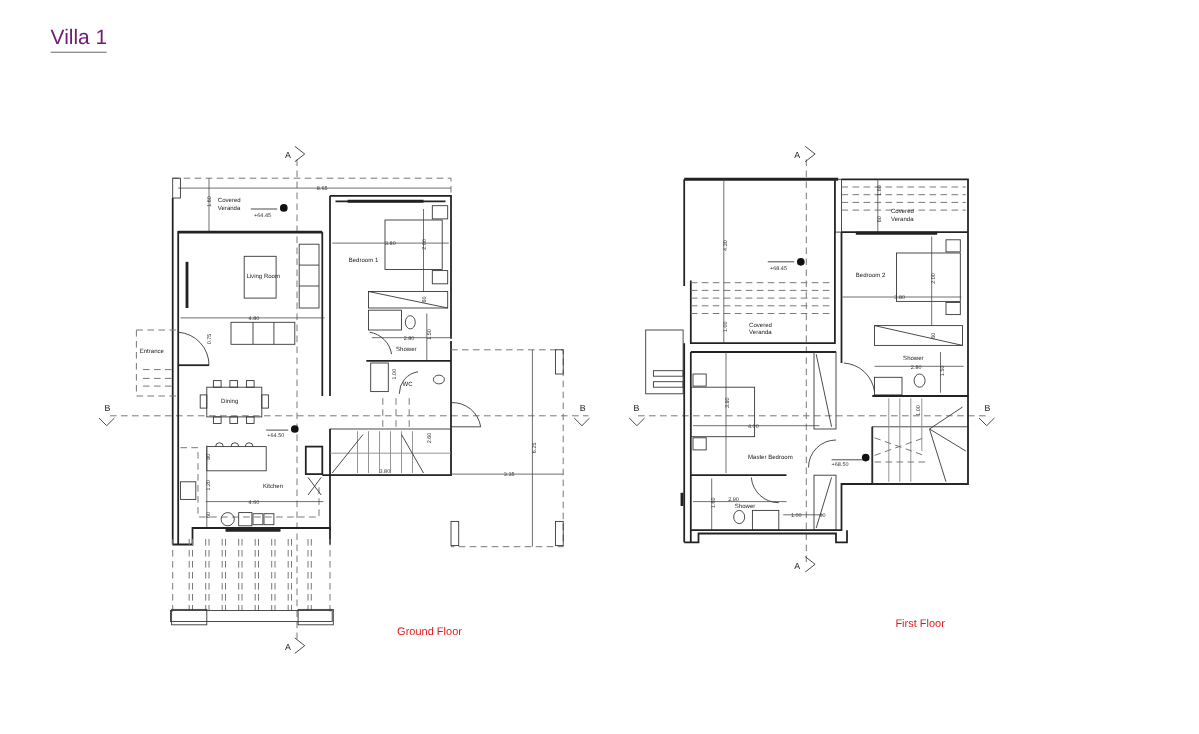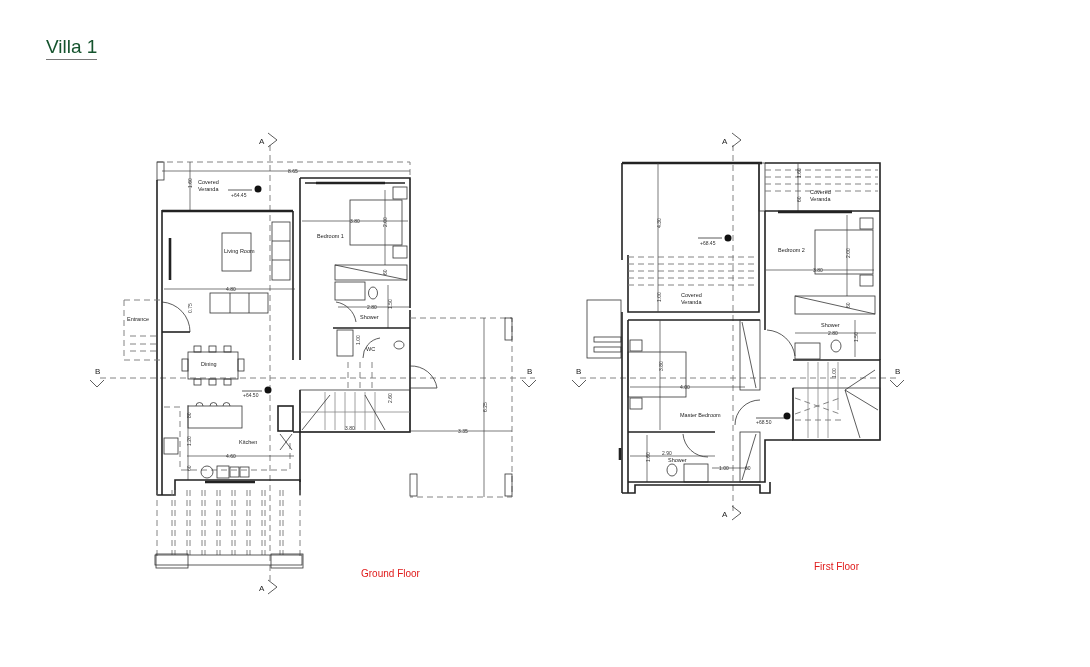--- a/index.html
+++ b/index.html
@@ -1,17 +1,17 @@
 <!DOCTYPE html>
 <html><head>
 <meta charset="utf-8">
 <style>
   html,body{margin:0;padding:0;background:#ffffff;}
   body{width:1090px;height:667px;position:relative;overflow:hidden;font-family:"Liberation Sans",sans-serif;}
-  .title{position:absolute;left:46px;top:36px;font-size:19px;color:#14532d;border-bottom:1.5px solid #777;padding-bottom:1px;line-height:22px;}
+  .title{position:absolute;left:46px;top:24px;font-size:19px;color:#701a75;border-bottom:1.5px solid #777;padding-bottom:1px;line-height:22px;}
   svg{position:absolute;left:0;top:0;}
   .w{stroke:#222;stroke-width:1.6;fill:none;}
   .wt{stroke:#222;stroke-width:2.6;fill:none;}
   .ln{stroke:#333;stroke-width:0.8;fill:none;}
   .lg{stroke:#888;stroke-width:0.8;fill:none;}
   .dash{stroke:#777;stroke-width:0.9;fill:none;stroke-dasharray:6 4;}
   .dim{stroke:#444;stroke-width:0.7;fill:none;}
   .t{font-family:"Liberation Sans",sans-serif;font-size:5.5px;fill:#222;}
   .ts{font-family:"Liberation Sans",sans-serif;font-size:5px;fill:#333;}
   .tl{font-family:"Liberation Sans",sans-serif;font-size:8px;fill:#222;}

